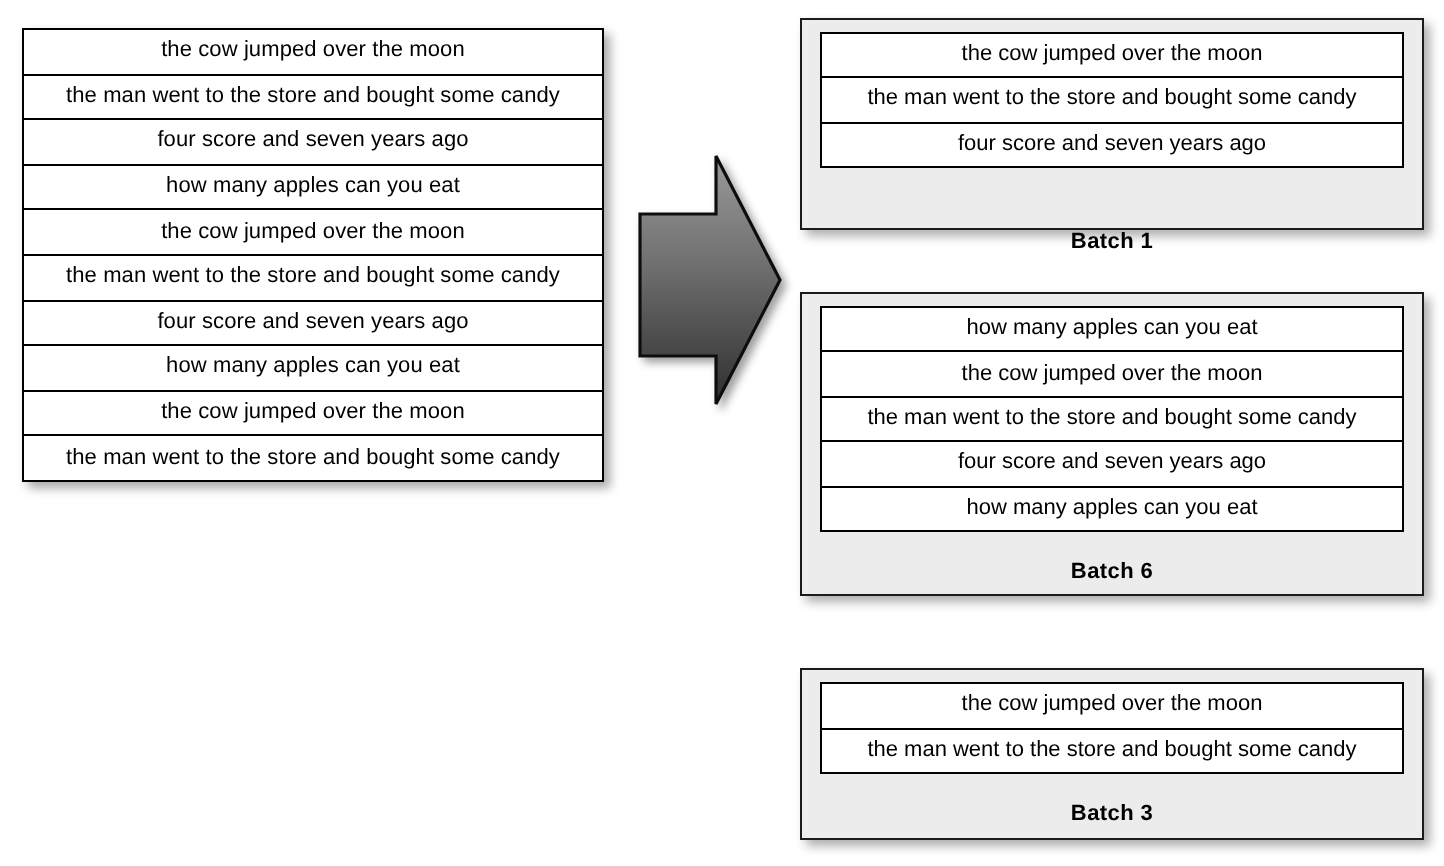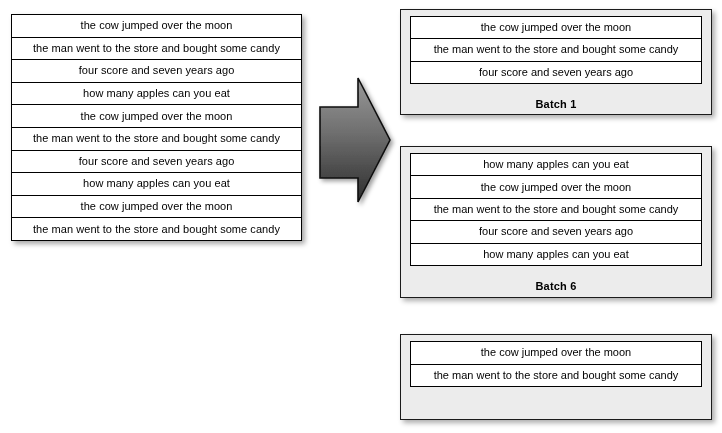--- a/index.html
+++ b/index.html
@@ -99,21 +99,21 @@
     text-align: center;
     font-size: 11px;
     font-weight: bold;
     color: #000000;
     letter-spacing: 0.2px;
   }
 
   
   #batch-panel-1 { left: 400px; top: 9px;  width: 312px; height: 106px; }
   #batch-panel-1 .batch-table { top: 6px; width: 292px; height: 68px; }
-  #batch-panel-1 .batch-label { top: 88px; }
+  #batch-panel-1 .batch-label { top: 105px; }
 
   
   #batch-panel-2 { left: 400px; top: 146px; width: 312px; height: 152px; }
   #batch-panel-2 .batch-table { top: 6px; width: 292px; height: 113px; }
   #batch-panel-2 .batch-label { top: 133px; }
 
   
   #batch-panel-3 { left: 400px; top: 334px; width: 312px; height: 86px; }
   #batch-panel-3 .batch-table { top: 6px; width: 292px; height: 46px; }
   #batch-panel-3 .batch-label { top: 66px; }
@@ -168,13 +168,14 @@
       <div class="row">how many apples can you eat</div>
     </div>
   <div class="batch-label">Batch 6</div>
 </div>
 
 <div class="batch-panel" id="batch-panel-3">
   <div class="batch-table">
       <div class="row">the cow jumped over the moon</div>
       <div class="row">the man went to the store and bought some candy</div>
     </div>
+  <div class="batch-label">Batch 3</div>
 </div>
 
 </body></html>

